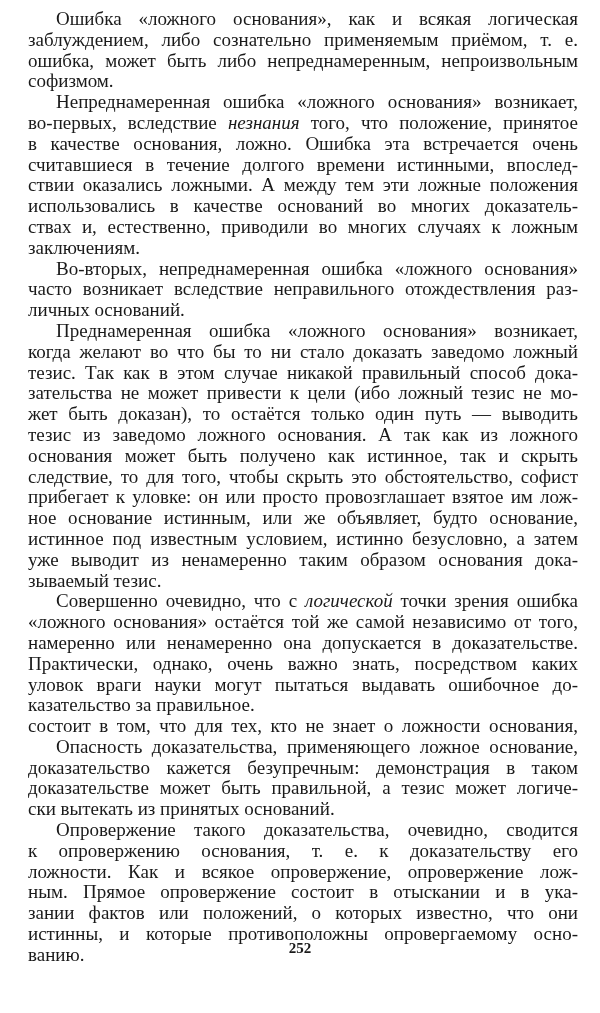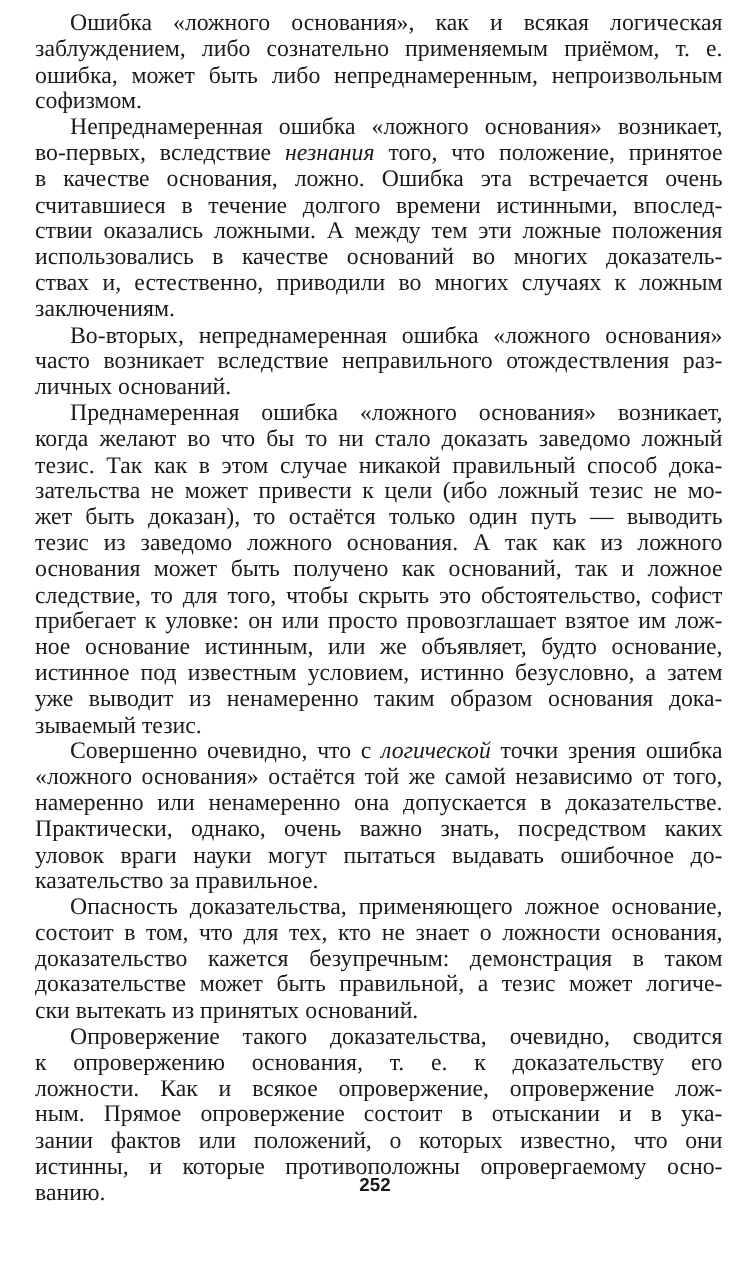--- a/index.html
+++ b/index.html
@@ -8,21 +8,21 @@
     position: absolute; left: 28px; top: 9px; width: 550px;
     font-family: "Liberation Serif", "DejaVu Serif", serif;
     font-size: 19px; line-height: 20.8px; color: #1a1a1a;
   }
   .line { display: block; height: 20.8px; white-space: nowrap; text-align: justify; text-align-last: justify; }
   .line.indent { padding-left: 28px; }
   .line.last { text-align-last: left; }
   .line em { font-style: italic; }
   .page-number {
     position: absolute; left: 0; width: 600px; top: 940px; text-align: center;
-    font-family: Liberation Sans, sans-serif; font-size: 15px; font-weight: bold; color: #1a1a1a;
+    font-family: Liberation Serif, serif; font-size: 15px; font-weight: bold; color: #1a1a1a;
   }
 </style>
 </head>
 <body>
 
 <div class="page">
 
   <div>
     <span class="line indent">Ошибка «ложного основания», как и всякая логическая</span>
     <span class="line">заблуждением, либо сознательно применяемым приёмом, т. е.</span>
@@ -47,41 +47,41 @@
     <span class="line last">личных оснований.</span>
   </div>
 
   <div>
     <span class="line indent">Преднамеренная ошибка «ложного основания» возникает,</span>
     <span class="line">когда желают во что бы то ни стало доказать заведомо ложный</span>
     <span class="line">тезис. Так как в этом случае никакой правильный способ дока-</span>
     <span class="line">зательства не может привести к цели (ибо ложный тезис не мо-</span>
     <span class="line">жет быть доказан), то остаётся только один путь — выводить</span>
     <span class="line">тезис из заведомо ложного основания. А так как из ложного</span>
-    <span class="line">основания может быть получено как оснований, так и ложное</span>
+    <span class="line">основания может быть получено как истинное, так и скрыть</span>
     <span class="line">следствие, то для того, чтобы скрыть это обстоятельство, софист</span>
     <span class="line">прибегает к уловке: он или просто провозглашает взятое им лож-</span>
     <span class="line">ное основание истинным, или же объявляет, будто основание,</span>
     <span class="line">истинное под известным условием, истинно безусловно, а затем</span>
     <span class="line">уже выводит из ненамеренно таким образом основания дока-</span>
     <span class="line last">зываемый тезис.</span>
   </div>
 
   <div>
     <span class="line indent">Совершенно очевидно, что с <em>логической</em> точки зрения ошибка</span>
     <span class="line">«ложного основания» остаётся той же самой независимо от того,</span>
     <span class="line">намеренно или ненамеренно она допускается в доказательстве.</span>
     <span class="line">Практически, однако, очень важно знать, посредством каких</span>
     <span class="line">уловок враги науки могут пытаться выдавать ошибочное до-</span>
     <span class="line last">казательство за правильное.</span>
   </div>
 
   <div>
+    <span class="line">состоит в том, что для тех, кто не знает о ложности основания,</span>
     <span class="line indent">Опасность доказательства, применяющего ложное основание,</span>
-    <span class="line">состоит в том, что для тех, кто не знает о ложности основания,</span>
     <span class="line">доказательство кажется безупречным: демонстрация в таком</span>
     <span class="line">доказательстве может быть правильной, а тезис может логиче-</span>
     <span class="line last">ски вытекать из принятых оснований.</span>
   </div>
 
   <div>
     <span class="line indent">Опровержение такого доказательства, очевидно, сводится</span>
     <span class="line">к опровержению основания, т. е. к доказательству его</span>
     <span class="line">ложности. Как и всякое опровержение, опровержение лож-</span>
     <span class="line">ным. Прямое опровержение состоит в отыскании и в ука-</span>

